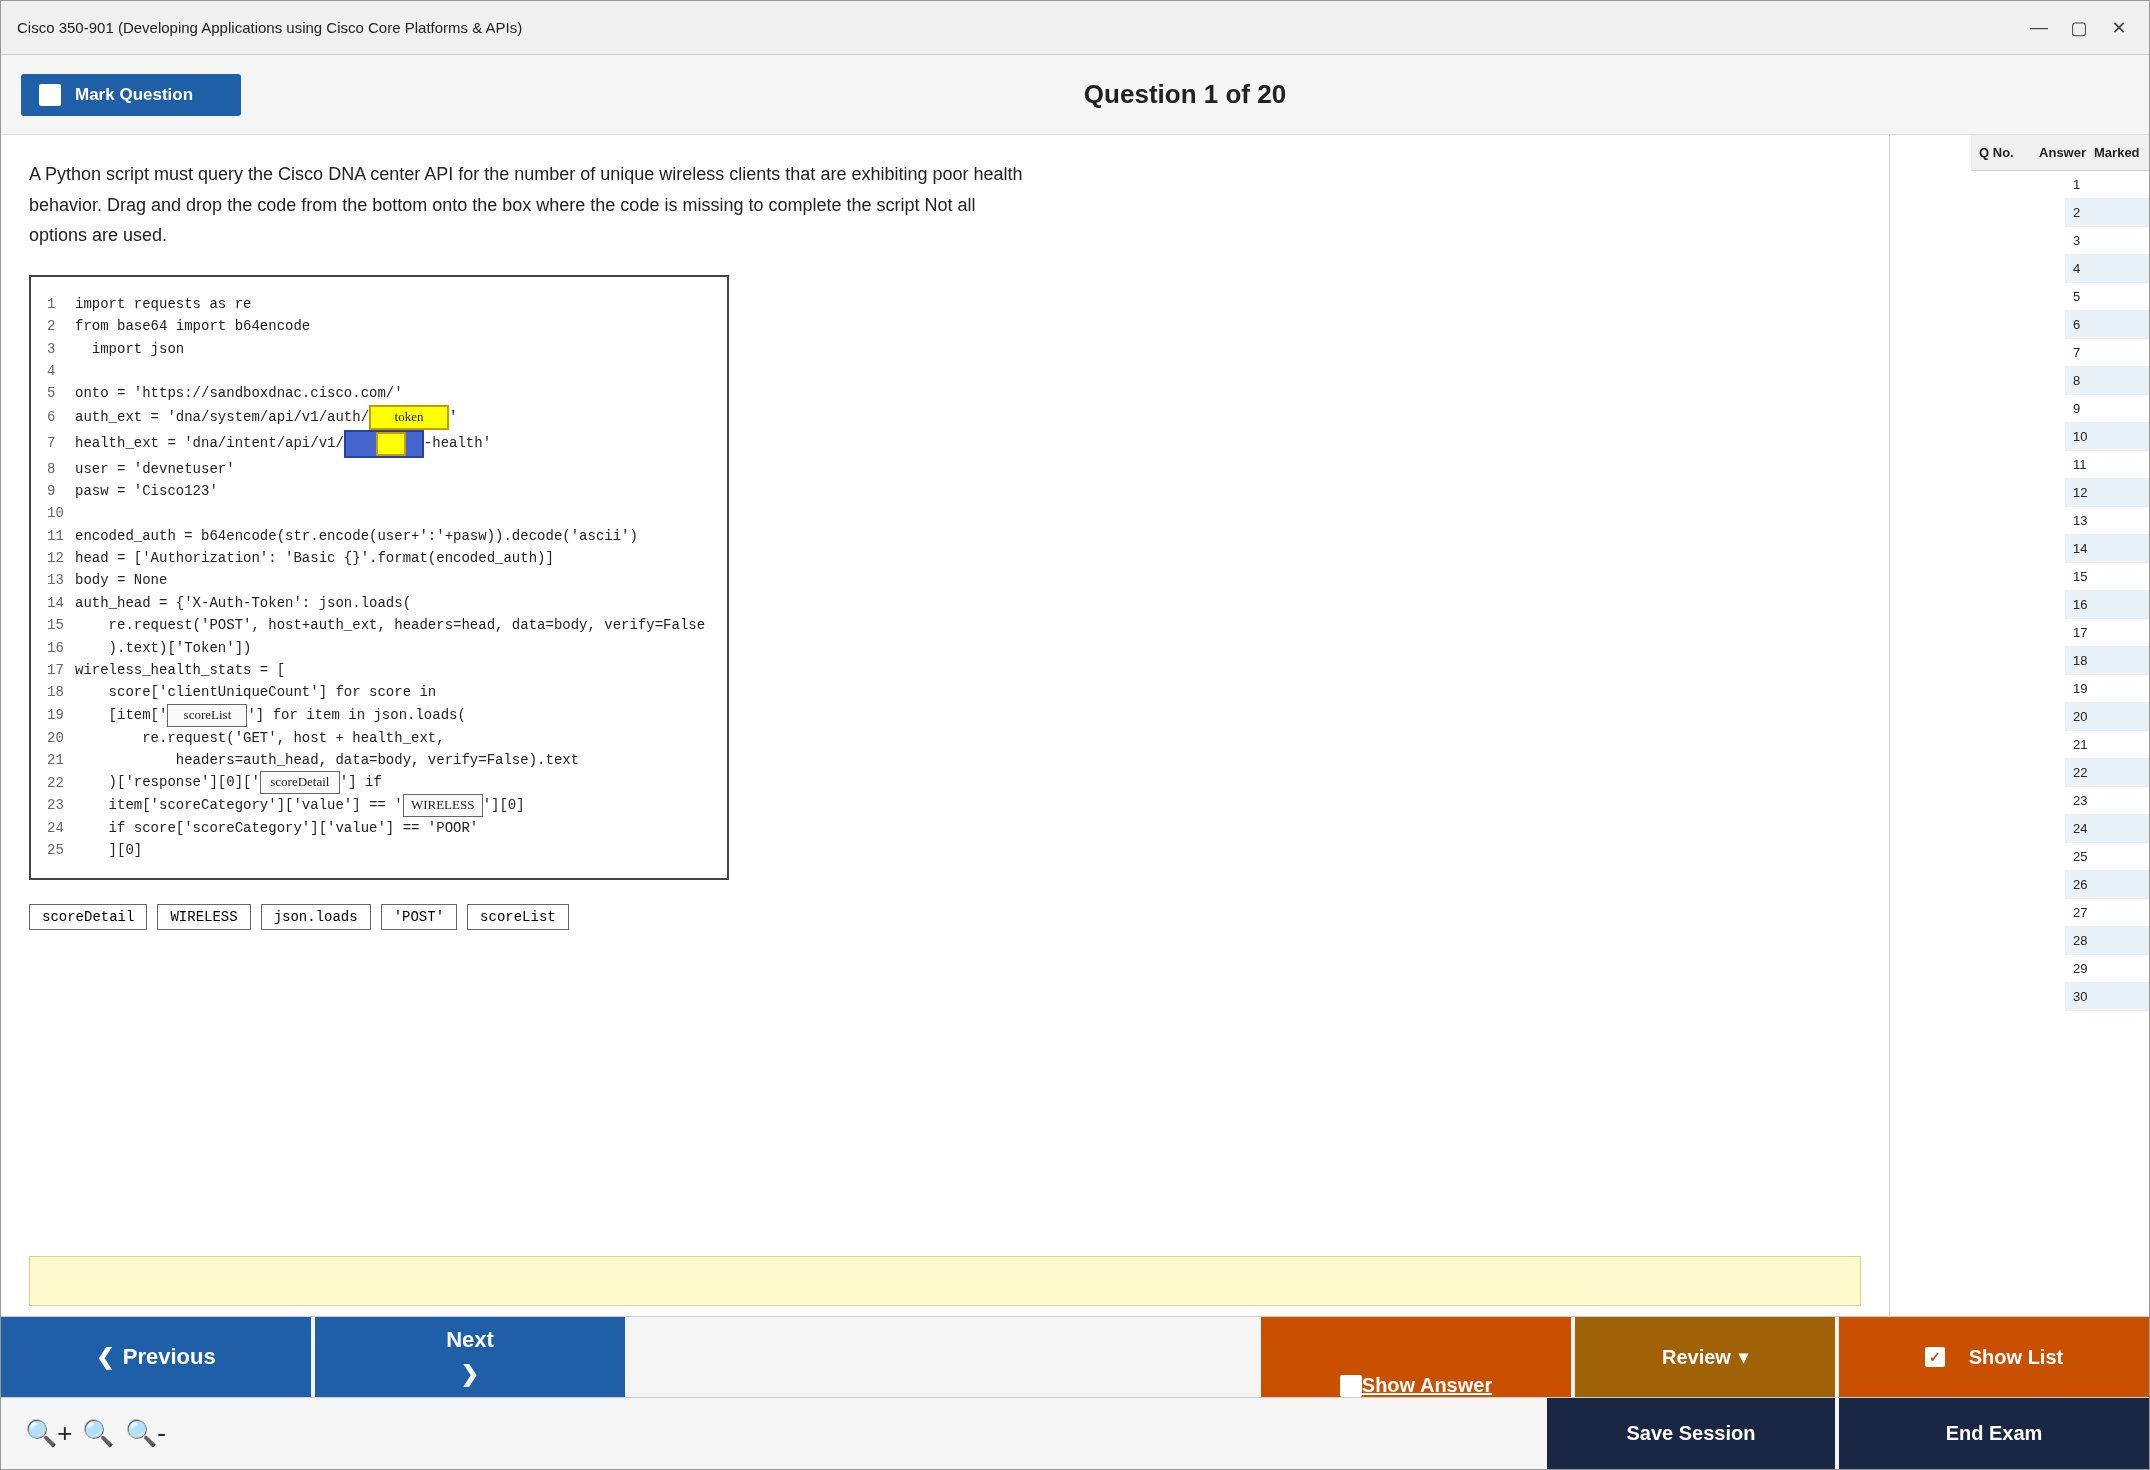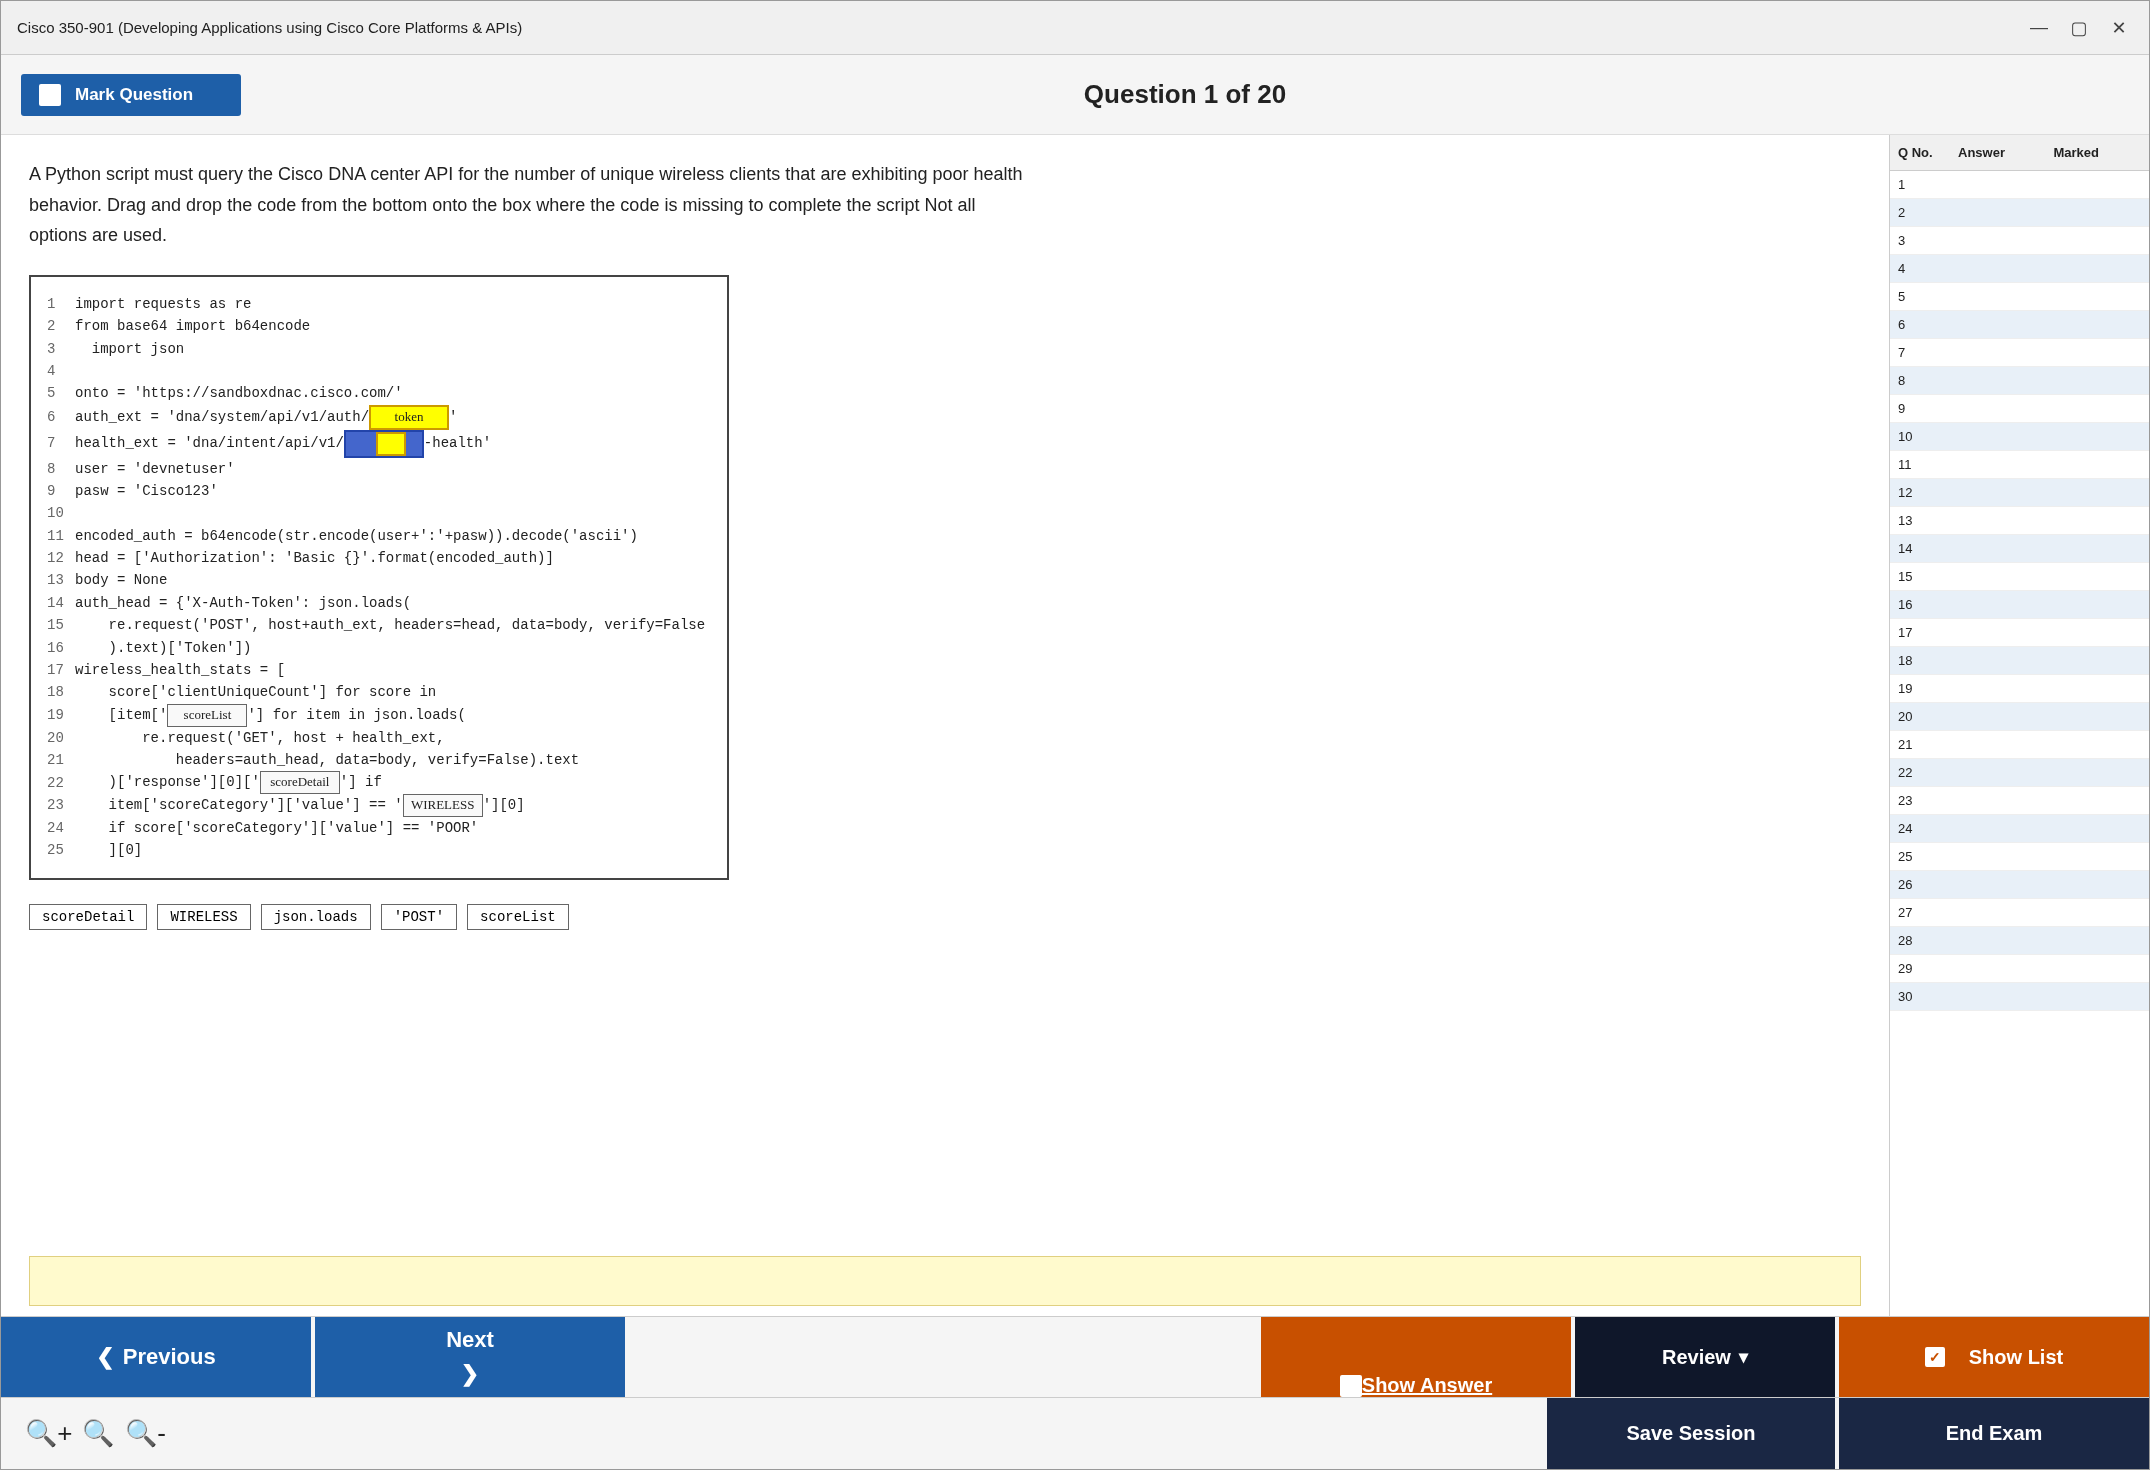--- a/index.html
+++ b/index.html
@@ -37,39 +37,39 @@
     .drop-indicator { display: inline-block; width: 30px; height: 24px; background: #ffff00; border: 2px solid #cc9900; vertical-align: middle; margin-left: 2px; }
 
     
     .options-row { display: flex; flex-wrap: wrap; gap: 10px; margin-bottom: 16px; max-width: 700px; }
     .drag-option { border: 1px solid #666; background: #fff; padding: 4px 12px; font-family: 'Courier New', monospace; font-size: 14px; cursor: grab; }
 
     
     .hint-area { background: #fffacd; border: 1px solid #e0d080; min-height: 50px; margin-top: auto; margin-bottom: 0; width: 100%; }
 
     
-    .sidebar { width: 260px; border-left: 1px solid #ccc; background: #fff; display: flex; flex-direction: column; overflow: hidden; }
+    .sidebar { width: 260px; border-left: 1px solid #ccc; background: #fff; display: flex; flex-direction: column; overflow: hidden; align-items: flex-end; }
     .sidebar-header { display: grid; grid-template-columns: 60px 1fr 1fr; background: #f0f0f0; border-bottom: 1px solid #ccc; padding: 8px 4px; }
     .sidebar-header-cell { font-size: 13px; font-weight: bold; color: #222; text-align: left; padding: 2px 4px; }
     .sidebar-scroll { flex: 1; overflow-y: auto; }
     .sidebar-row { display: grid; grid-template-columns: 60px 1fr 1fr; padding: 4px 4px; border-bottom: 1px solid #eee; }
     .sidebar-row:nth-child(even) { background: #e8f0f8; }
     .sidebar-row:nth-child(odd) { background: #fff; }
     .sidebar-cell { font-size: 13px; color: #222; padding: 2px 4px; }
 
     
     .bottom-nav { border-top: 1px solid #ccc; background: #f5f5f5; display: flex; flex-direction: column; }
     .nav-row-1 { display: flex; align-items: stretch; height: 80px; }
     .nav-row-2 { display: flex; align-items: stretch; height: 72px; border-top: 1px solid #ccc; }
 
     .nav-btn { display: flex; align-items: center; justify-content: center; font-size: 20px; font-weight: bold; cursor: pointer; border: none; gap: 8px; }
     .btn-prev { background: #1e5fa8; color: #fff; width: 310px; font-size: 22px; }
     .btn-next { background: #1e5fa8; color: #fff; width: 310px; font-size: 22px; margin-left: 2px; }
     .btn-show-answer { background: #c85000; color: #fff; width: 310px; font-size: 20px; }
-    .btn-review { background: #0f172a; color: #fff; width: 260px; font-size: 20px; gap: 4px; }
+    .btn-review { background: #a16207; color: #fff; width: 260px; font-size: 20px; gap: 4px; }
     .btn-show-list { background: #c85000; color: #fff; width: 310px; font-size: 20px; }
 
     .zoom-row { display: flex; align-items: center; padding: 0 24px; gap: 10px; }
     .zoom-btn { font-size: 26px; background: none; border: none; cursor: pointer; color: #222; }
     .btn-save-session { background: #1a2744; color: #fff; width: 288px; font-size: 20px; margin-left: auto; }
     .btn-end-exam { background: #1a2744; color: #fff; width: 310px; font-size: 20px; }
 
     .chevron-left::before { content: '❮'; }
     .chevron-right::before { content: '❯'; }
     .checkbox-icon { width: 20px; height: 20px; background: #fff; border: 2px solid #fff; border-radius: 2px; display: inline-flex; align-items: center; justify-content: center; }

